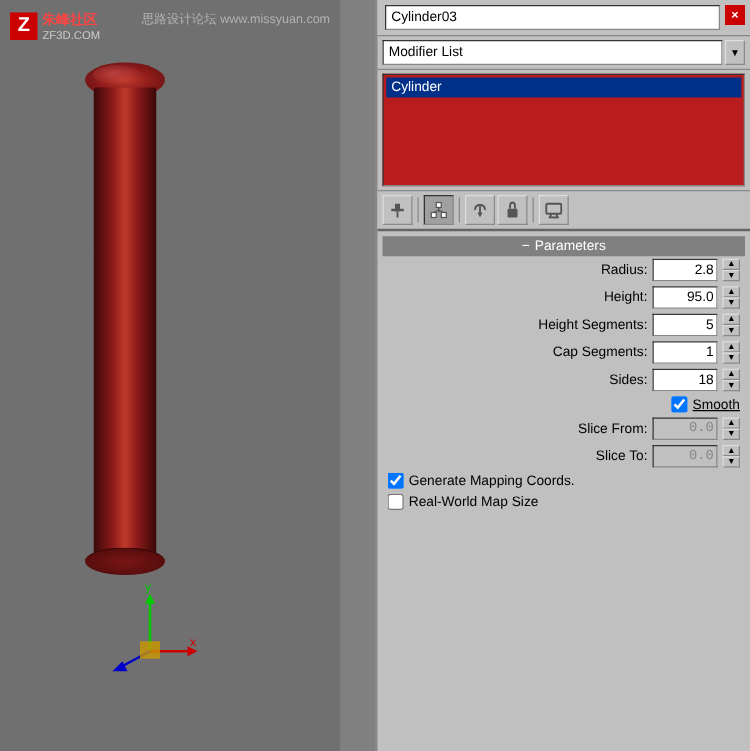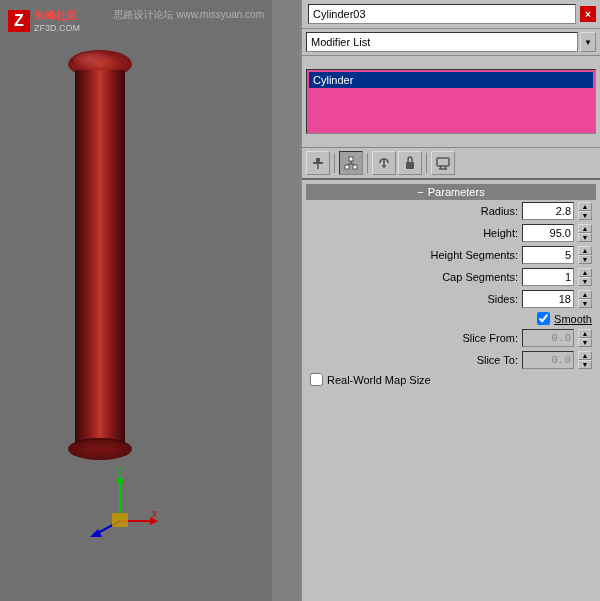--- a/index.html
+++ b/index.html
@@ -131,21 +131,20 @@
       right: 0;
       width: 300px;
       height: 601px;
       background: #c0c0c0;
       border-left: 2px solid #888;
     }
 
     
     .title-bar {
       display: flex;
-      align-items: center;
       background: #c0c0c0;
       padding: 4px 4px 4px 6px;
       border-bottom: 1px solid #888;
       gap: 4px;
     }
     .title-input {
       flex: 1;
       height: 20px;
       background: #fff;
       border: 1px inset #888;
@@ -193,24 +192,24 @@
       display: flex;
       align-items: center;
       justify-content: center;
       font-size: 8px;
       cursor: pointer;
       flex-shrink: 0;
     }
 
     
     .modifier-stack {
-      background: #ec4899;
-      margin: 13px 4px;
+      background: #b91c1c;
+      margin: 3px 4px;
       border: 1px inset #888;
-      height: 65px;
+      height: 90px;
       padding: 2px;
     }
     .stack-item {
       padding: 2px 4px;
       font-size: 11px;
       cursor: pointer;
     }
     .stack-item.selected {
       background: #003087;
       color: #fff;
@@ -511,20 +510,24 @@
 
     <div class="param-row">
       <span class="param-label">Slice To:</span>
       <input class="param-input disabled" type="text" disabled="" value="0.0" style="">
       <div class="param-spinner">
         <div class="spin-btn">▲</div>
         <div class="spin-btn">▼</div>
       </div>
     </div>
 
+    <div class="generate-row">
+      <input class="param-check" type="checkbox" id="genmap" checked="" style="">
+      <label class="generate-label" for="genmap">Generate Mapping Coords.</label>
+    </div>
 
     <div class="generate-row">
       <input class="param-check" type="checkbox" id="realworld" style="">
       <label class="generate-label" for="realworld">Real-World Map Size</label>
     </div>
 
   </div>
 </div>
 
 </body></html>

